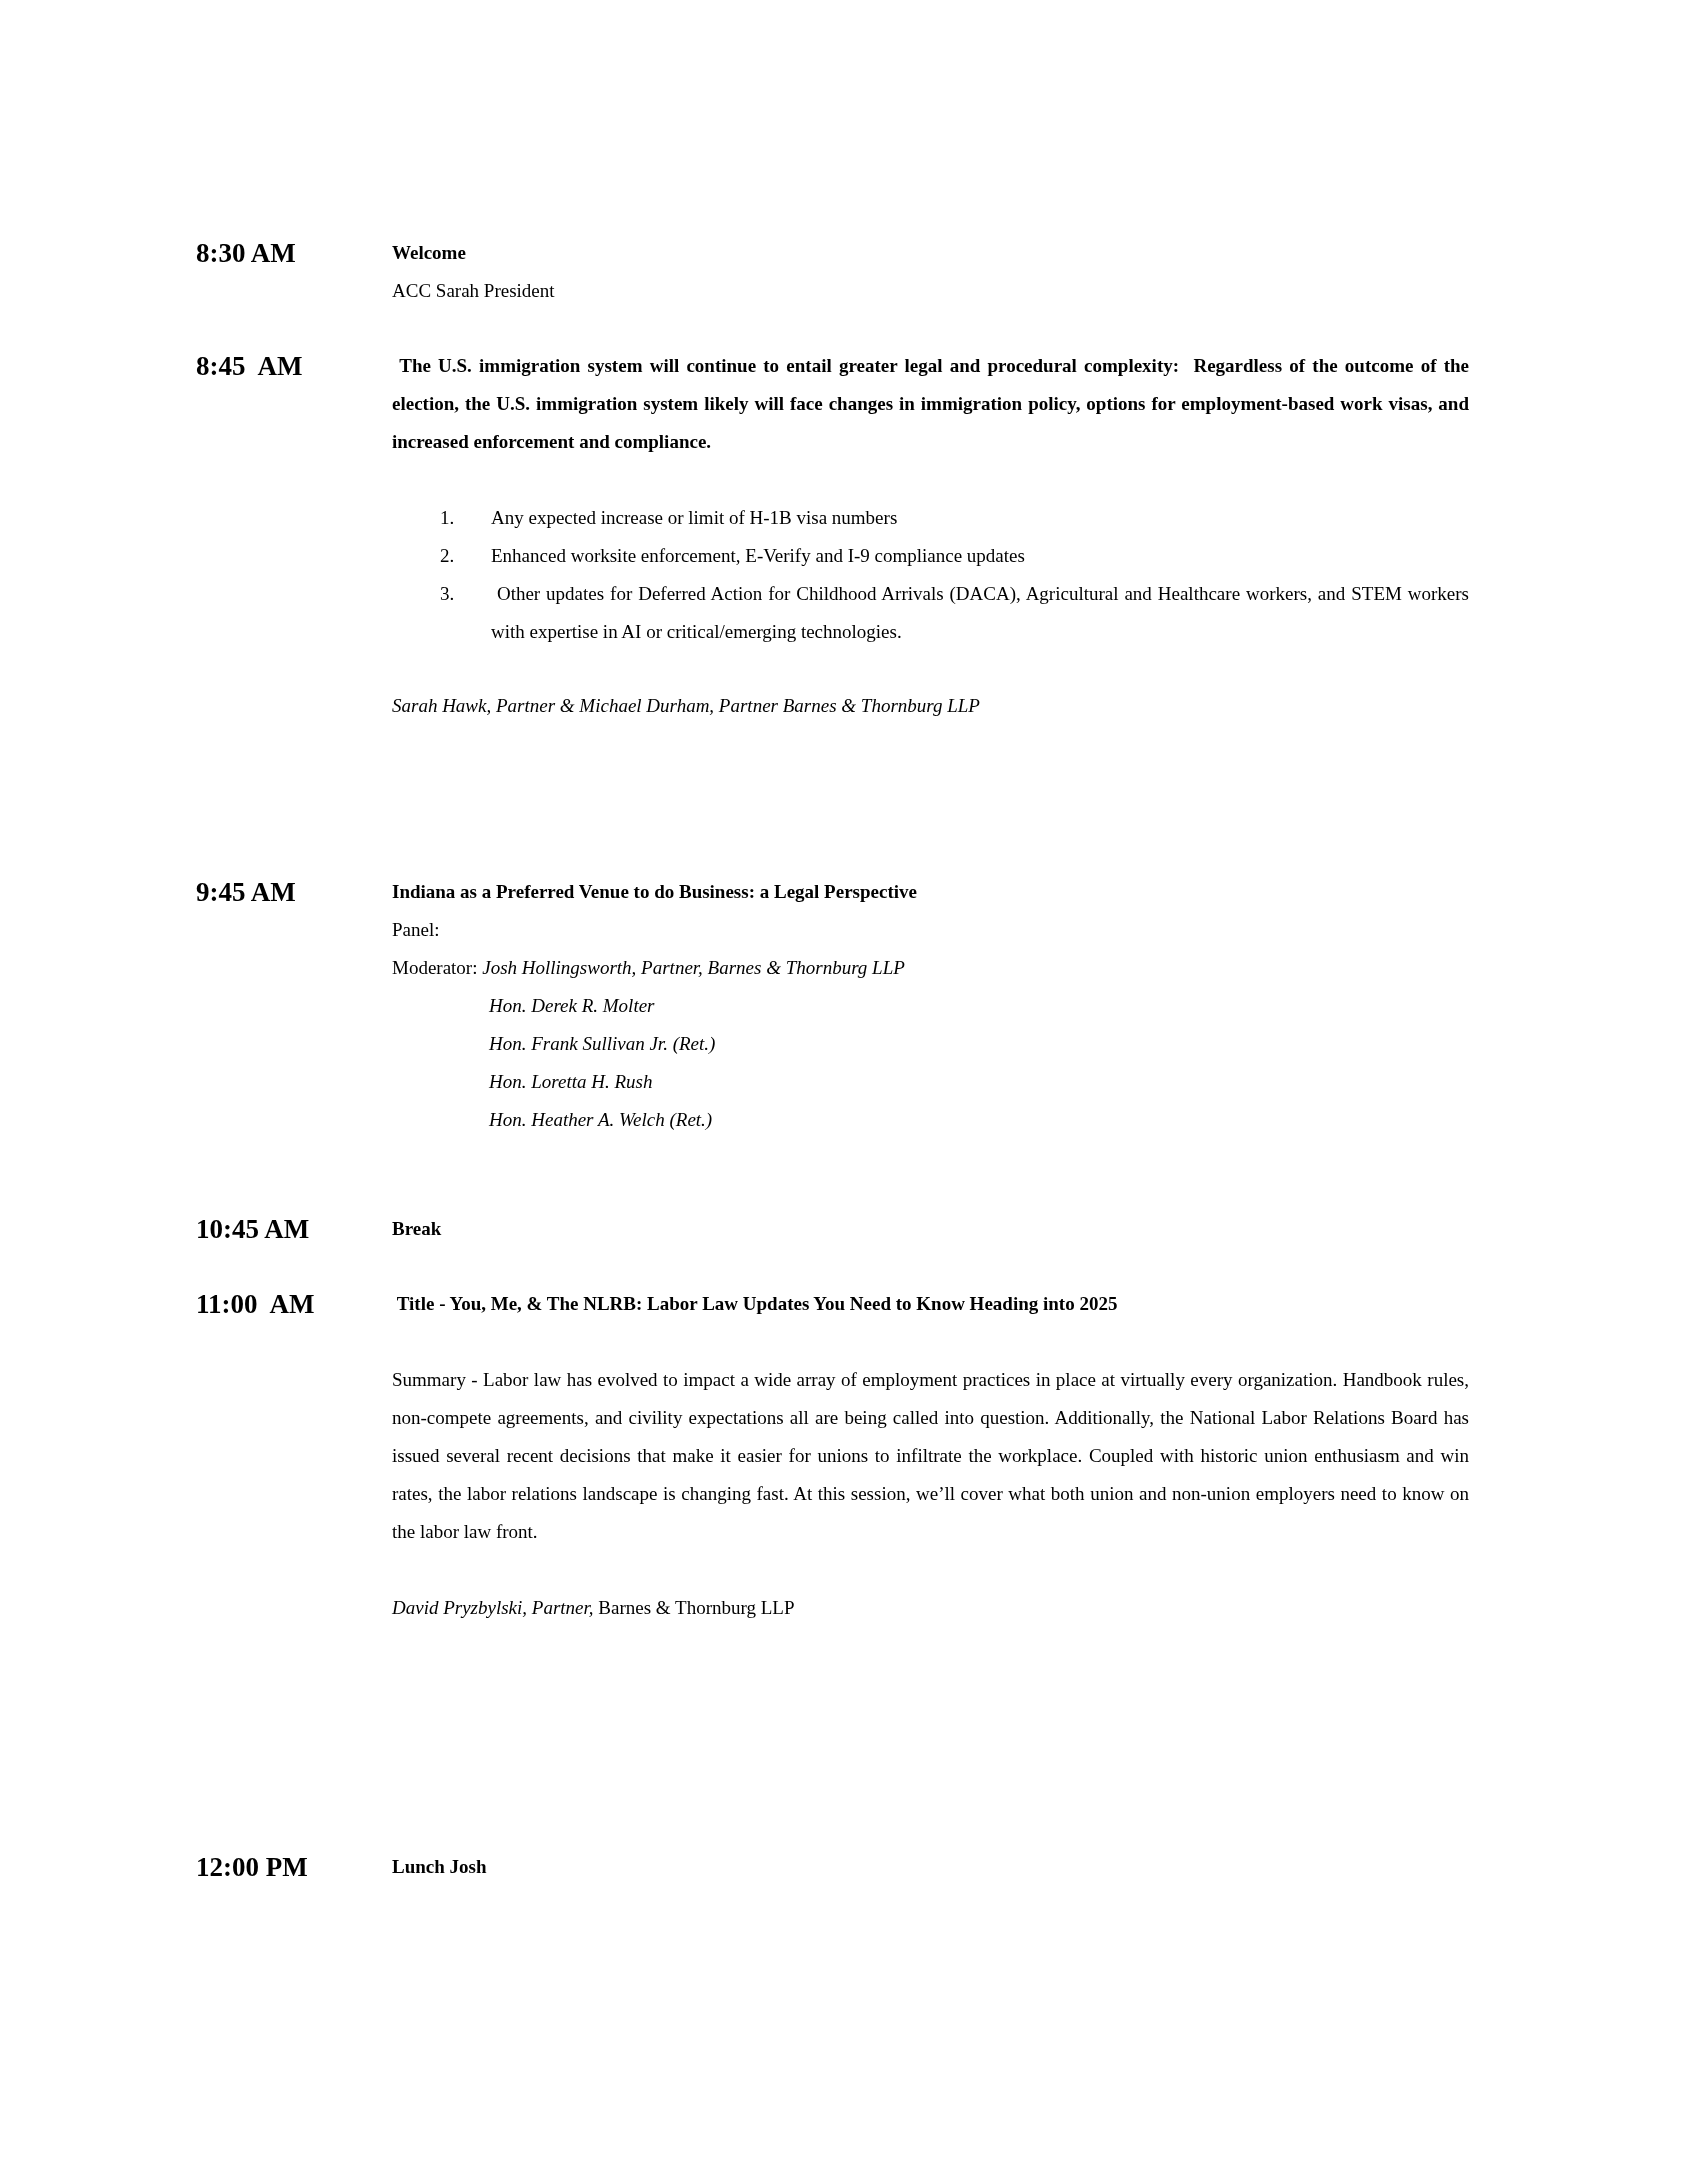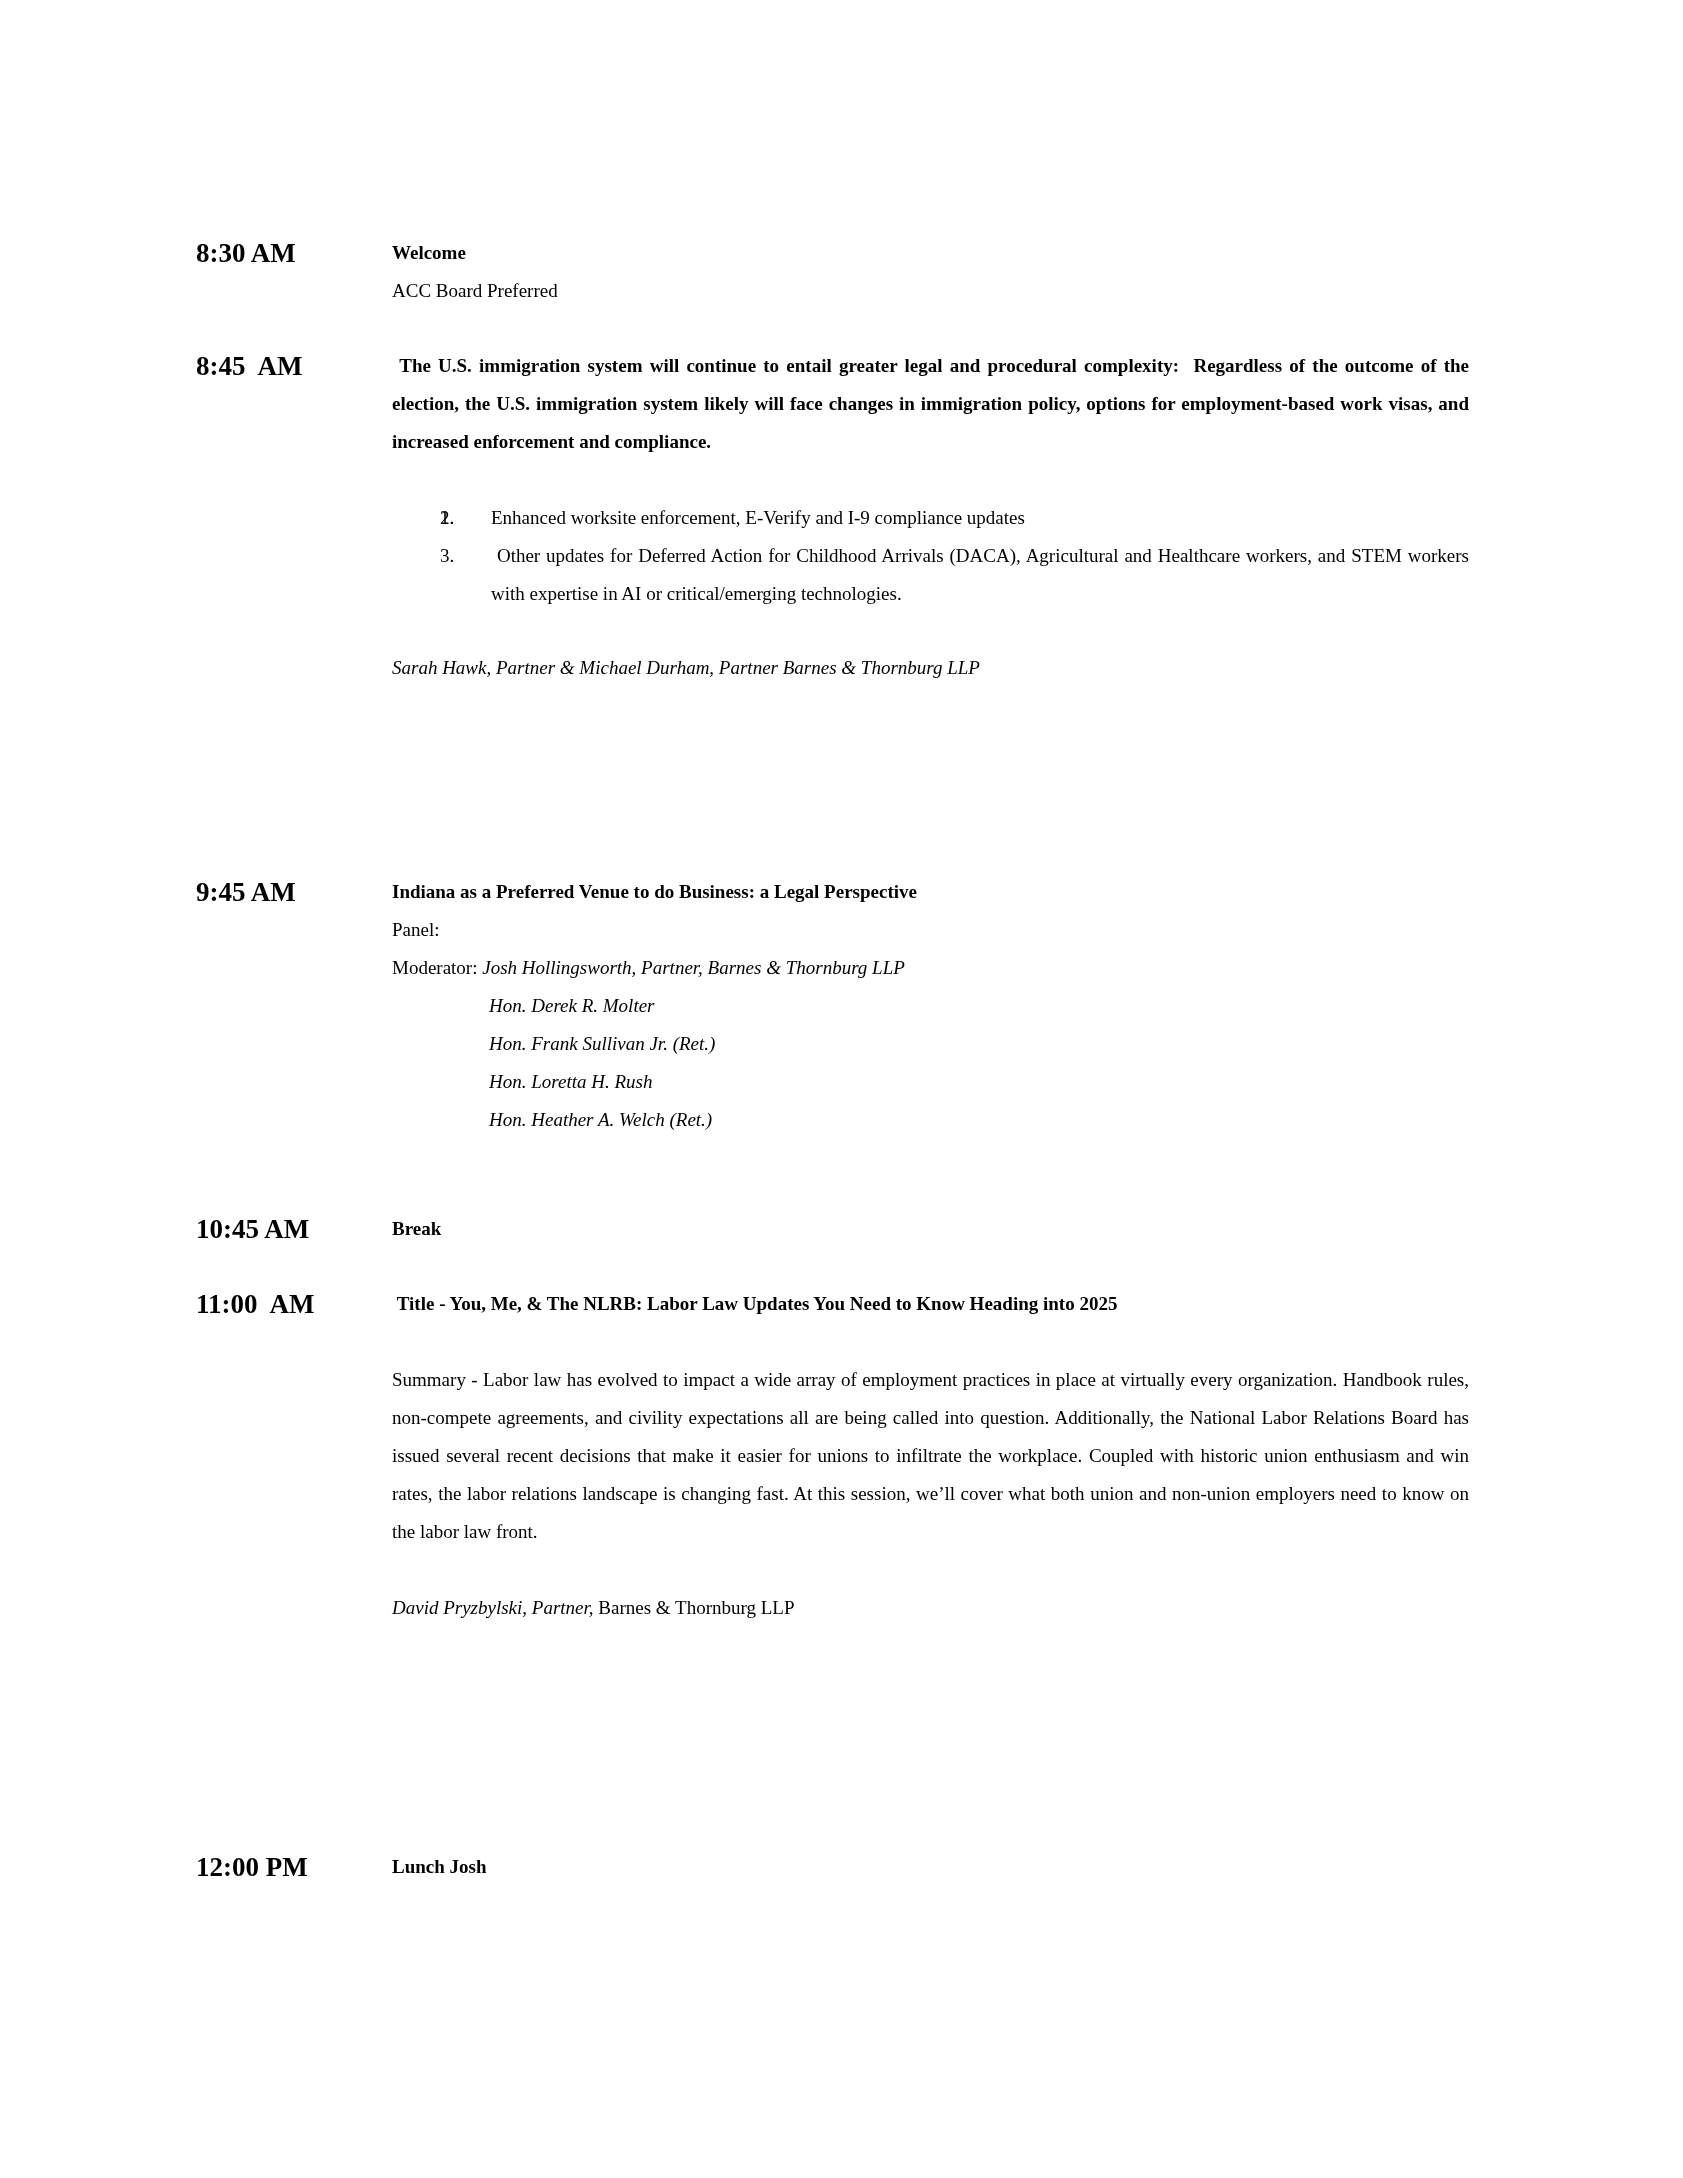--- a/index.html
+++ b/index.html
@@ -20,31 +20,32 @@
 </style>
 </head>
 <body>
 
 <div class="page">
 
   <div class="row" style="top:234px;">
     <div class="time">8:30 AM</div>
     <div class="content">
       <div class="bold">Welcome</div>
-      <div>ACC Board Preferred</div>
+      <div>ACC Sarah President</div>
     </div>
   </div>
 
   <div class="row" style="top:347px;">
     <div class="time">8:45  AM</div>
     <div class="content">
       <p class="bold justify" style="white-space:pre-wrap;"> The U.S. immigration system will continue to entail greater legal and procedural complexity:  Regardless of the outcome of the election, the U.S. immigration system likely will face changes in immigration policy, options for employment-based work visas, and increased enforcement and compliance.</p>
       <ol class="list" style="margin-top:38px;">
         <li>
           <span class="num">1.</span>
+          <span>Any expected increase or limit of H-1B visa numbers</span>
         </li>
         <li>
           <span class="num">2.</span>
           <span>Enhanced worksite enforcement, E-Verify and I-9 compliance updates</span>
         </li>
         <li class="justify">
           <span class="num">3.</span>
           <span style="white-space:pre-wrap;"> Other updates for Deferred Action for Childhood Arrivals (DACA), Agricultural and Healthcare workers, and STEM workers with expertise in AI or critical/emerging technologies.</span>
         </li>
       </ol>

